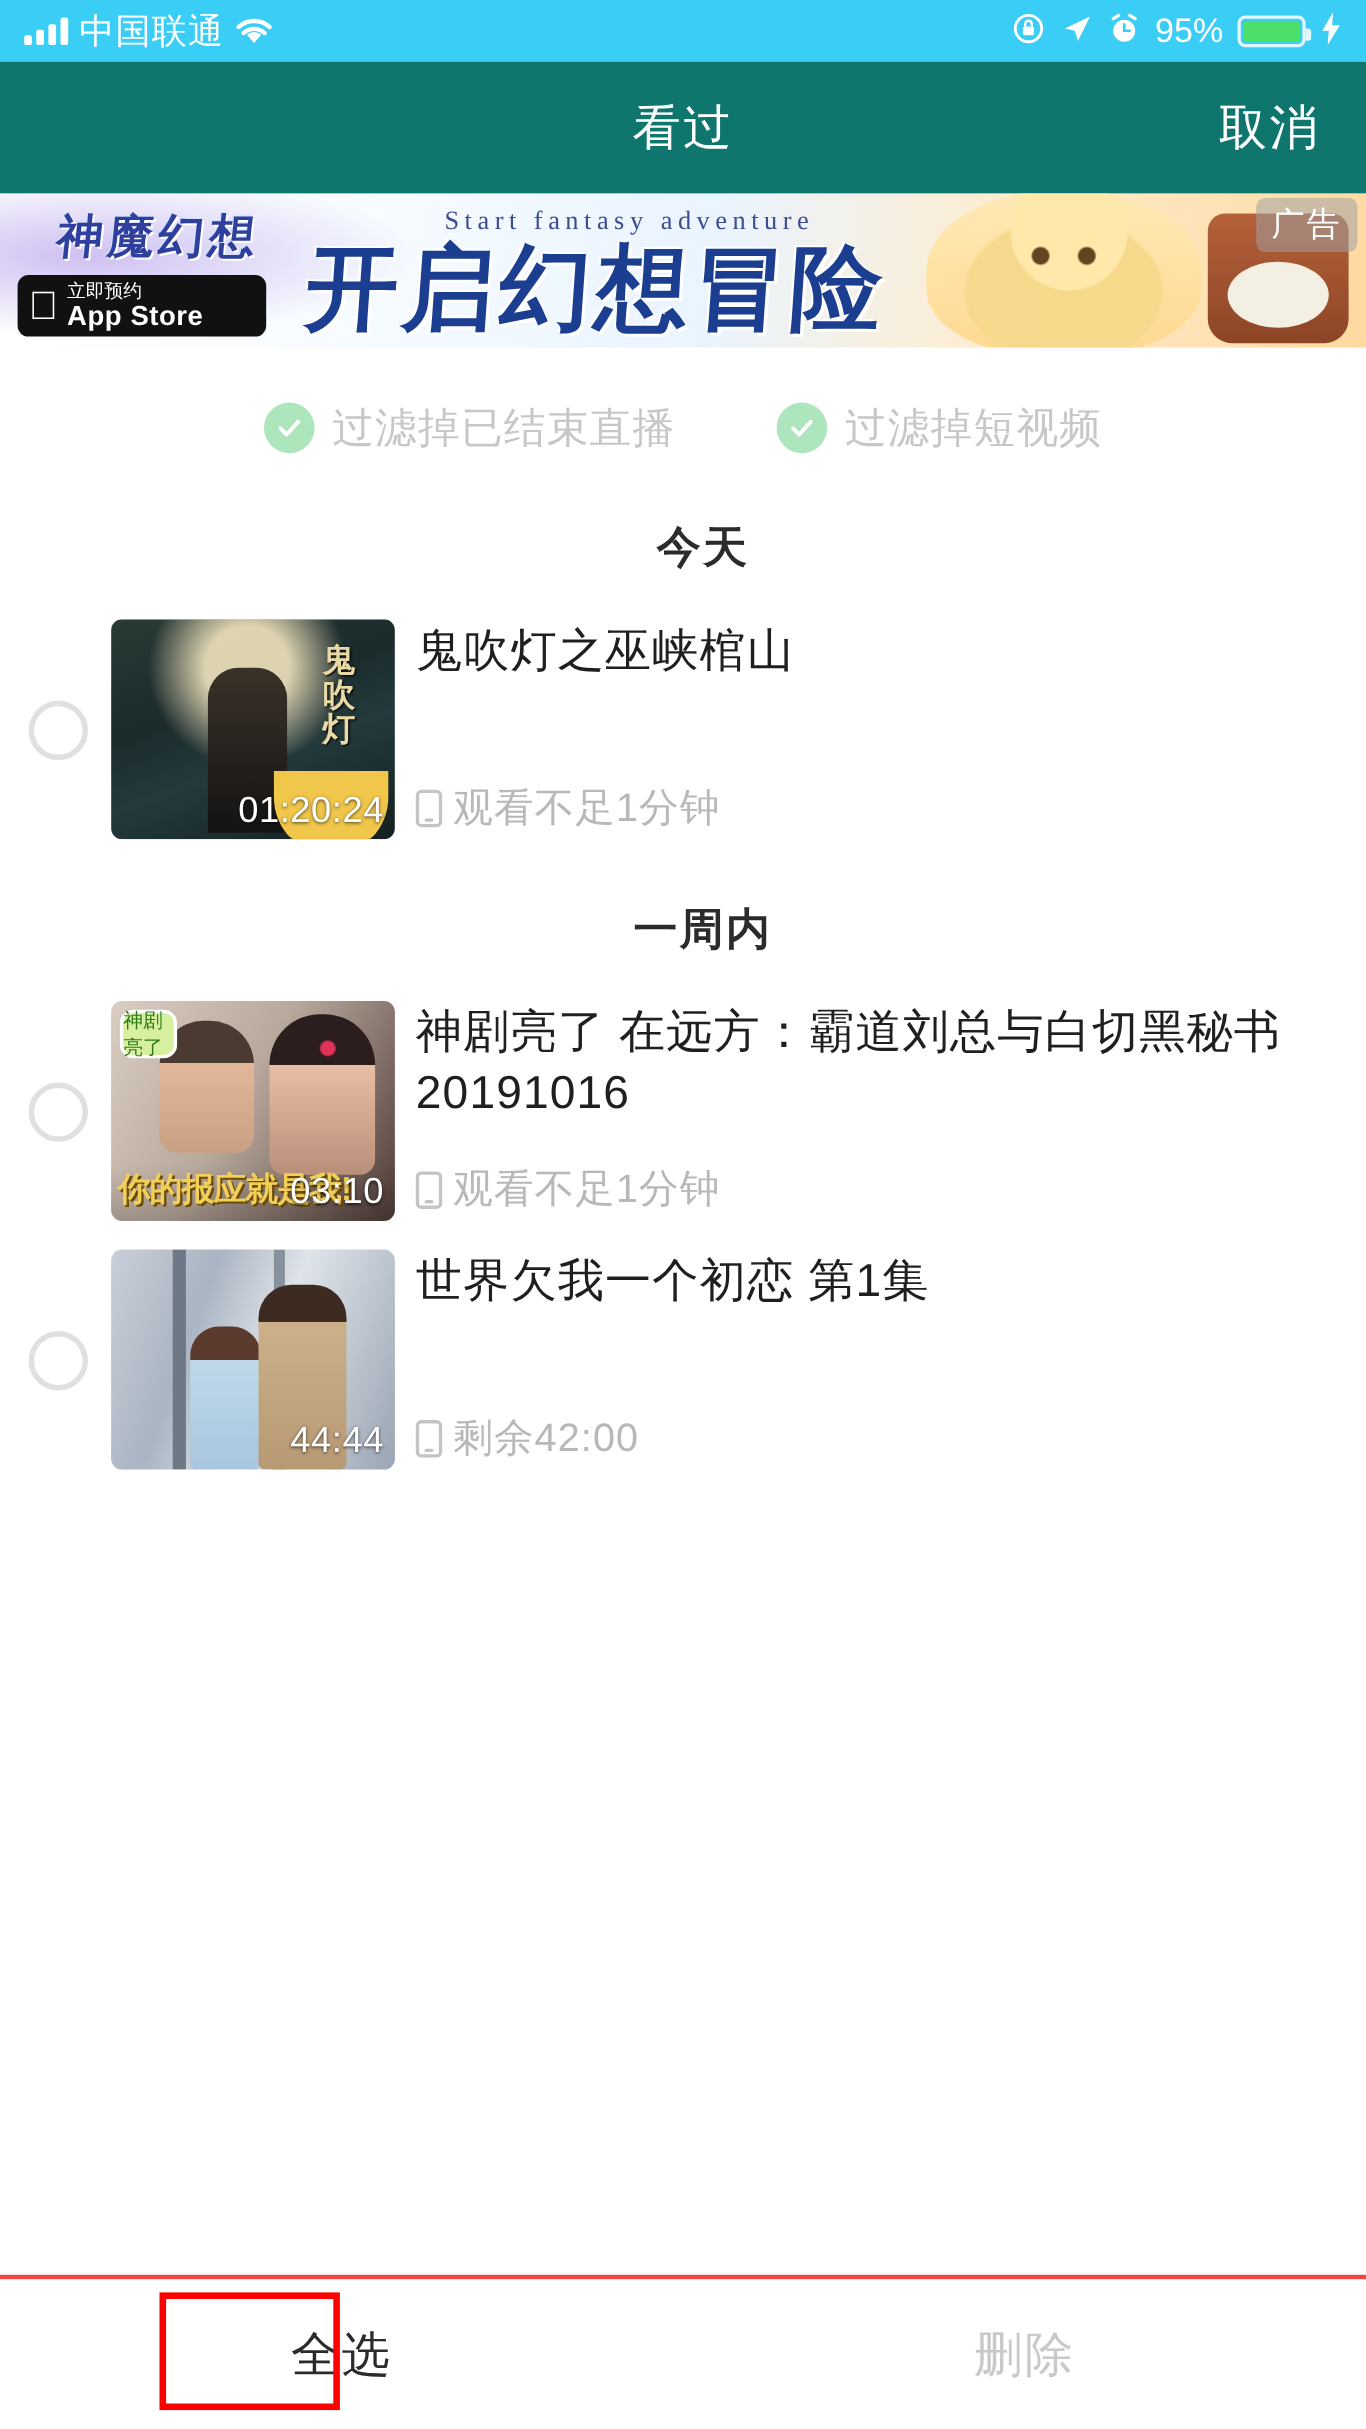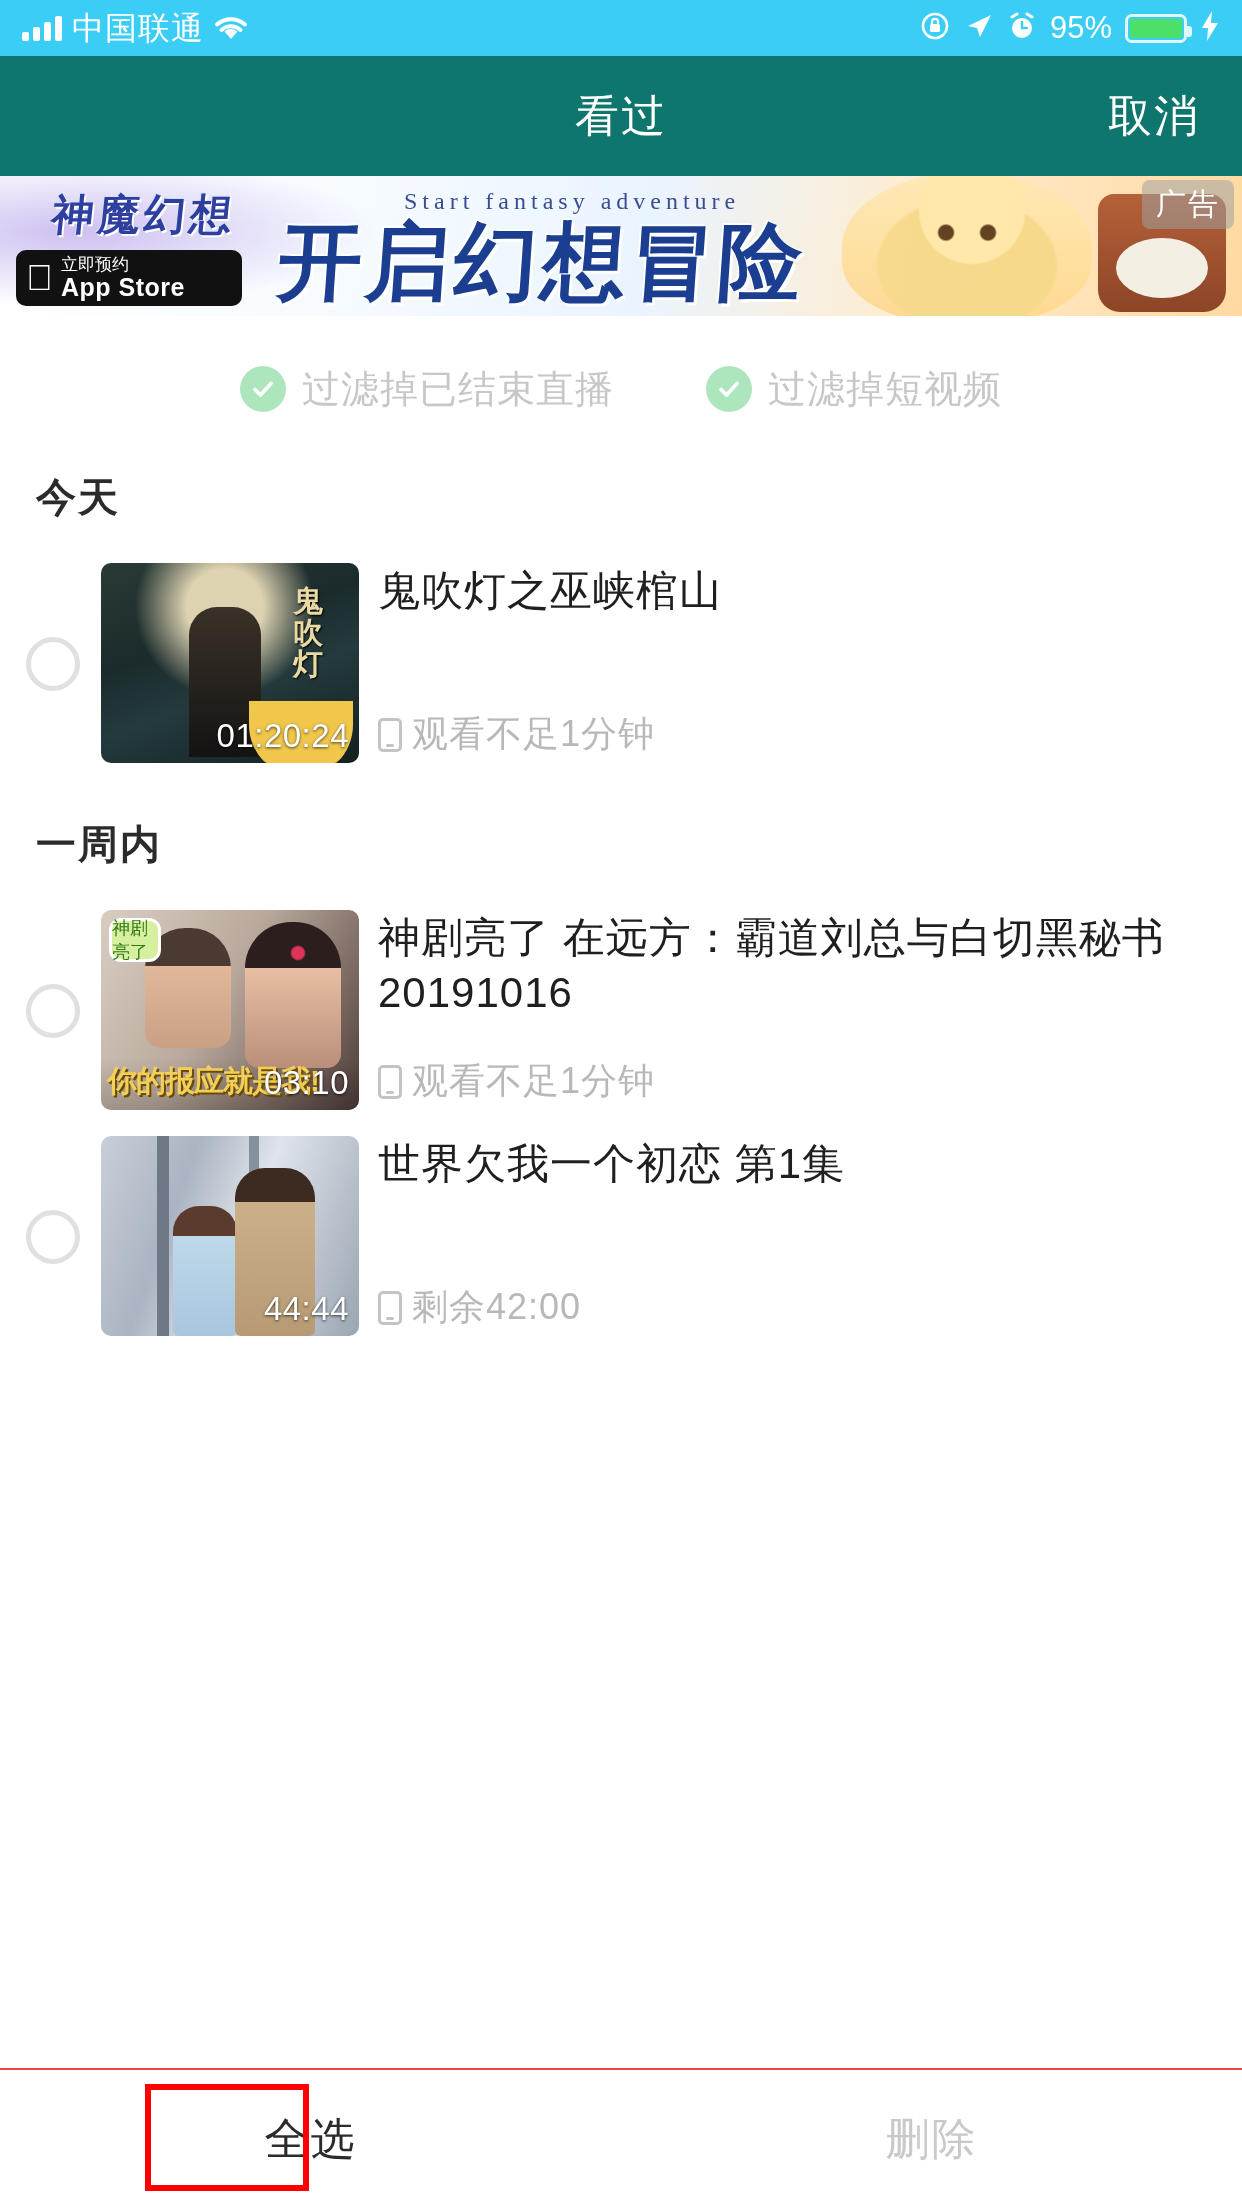--- a/index.html
+++ b/index.html
@@ -134,21 +134,21 @@
     width:46px; height:46px; border-radius:50%; background:#ADE6BC;
     display:flex; align-items:center; justify-content:center; flex:none;
   }
   .fcheck svg { display:block; }
   .flabel { font-size:38px; color:#C7C7C7; letter-spacing:1px; white-space:nowrap; }
 
   
   .list { position:absolute; top:430px; left:0; width:1242px; }
   .group-title {
     font-size:40px; color:#2B2B2B; font-weight:bold;
-    padding:40px 0 26px 36px; letter-spacing:2px;
+    padding:40px 0 26px 36px; letter-spacing:2px;text-align:center;
   }
   .row { position:relative; height:226px; }
   .cbox {
     position:absolute; left:26px; top:50%; transform:translateY(-50%);
     width:54px; height:54px; border-radius:50%;
     border:5px solid #E0E0E0; background:#fff;
   }
   .thumb {
     position:absolute; left:101px; top:12px;
     width:258px; height:200px; border-radius:10px; overflow:hidden;
@@ -235,21 +235,21 @@
   }
   .tb3 .boy{
     position:absolute; left:134px; bottom:0; width:80px; height:168px;
     background:linear-gradient(180deg,#3d2a21 0 34px,#cbb089 34px,#b79a74 100%);
     border-radius:30px 30px 6px 6px;
   }
 
   
   .bottombar {
     position:absolute; left:0; bottom:0; width:1242px; height:140px;
-    background:#fff; border-top:2px solid #ef4444;
+    background:#fff; border-top:4px solid #ef4444;
     display:flex; align-items:center;
   }
   .bb-half { width:50%; display:flex; align-items:center; justify-content:center; }
   .selall {
     position:relative; font-size:44px; color:#2B2B2B; letter-spacing:2px;
     padding:22px 34px;
   }
   .hl-box {
     position:absolute; left:145px; bottom:17px; width:164px; height:107px;
     border:6px solid #FF0000; pointer-events:none;

